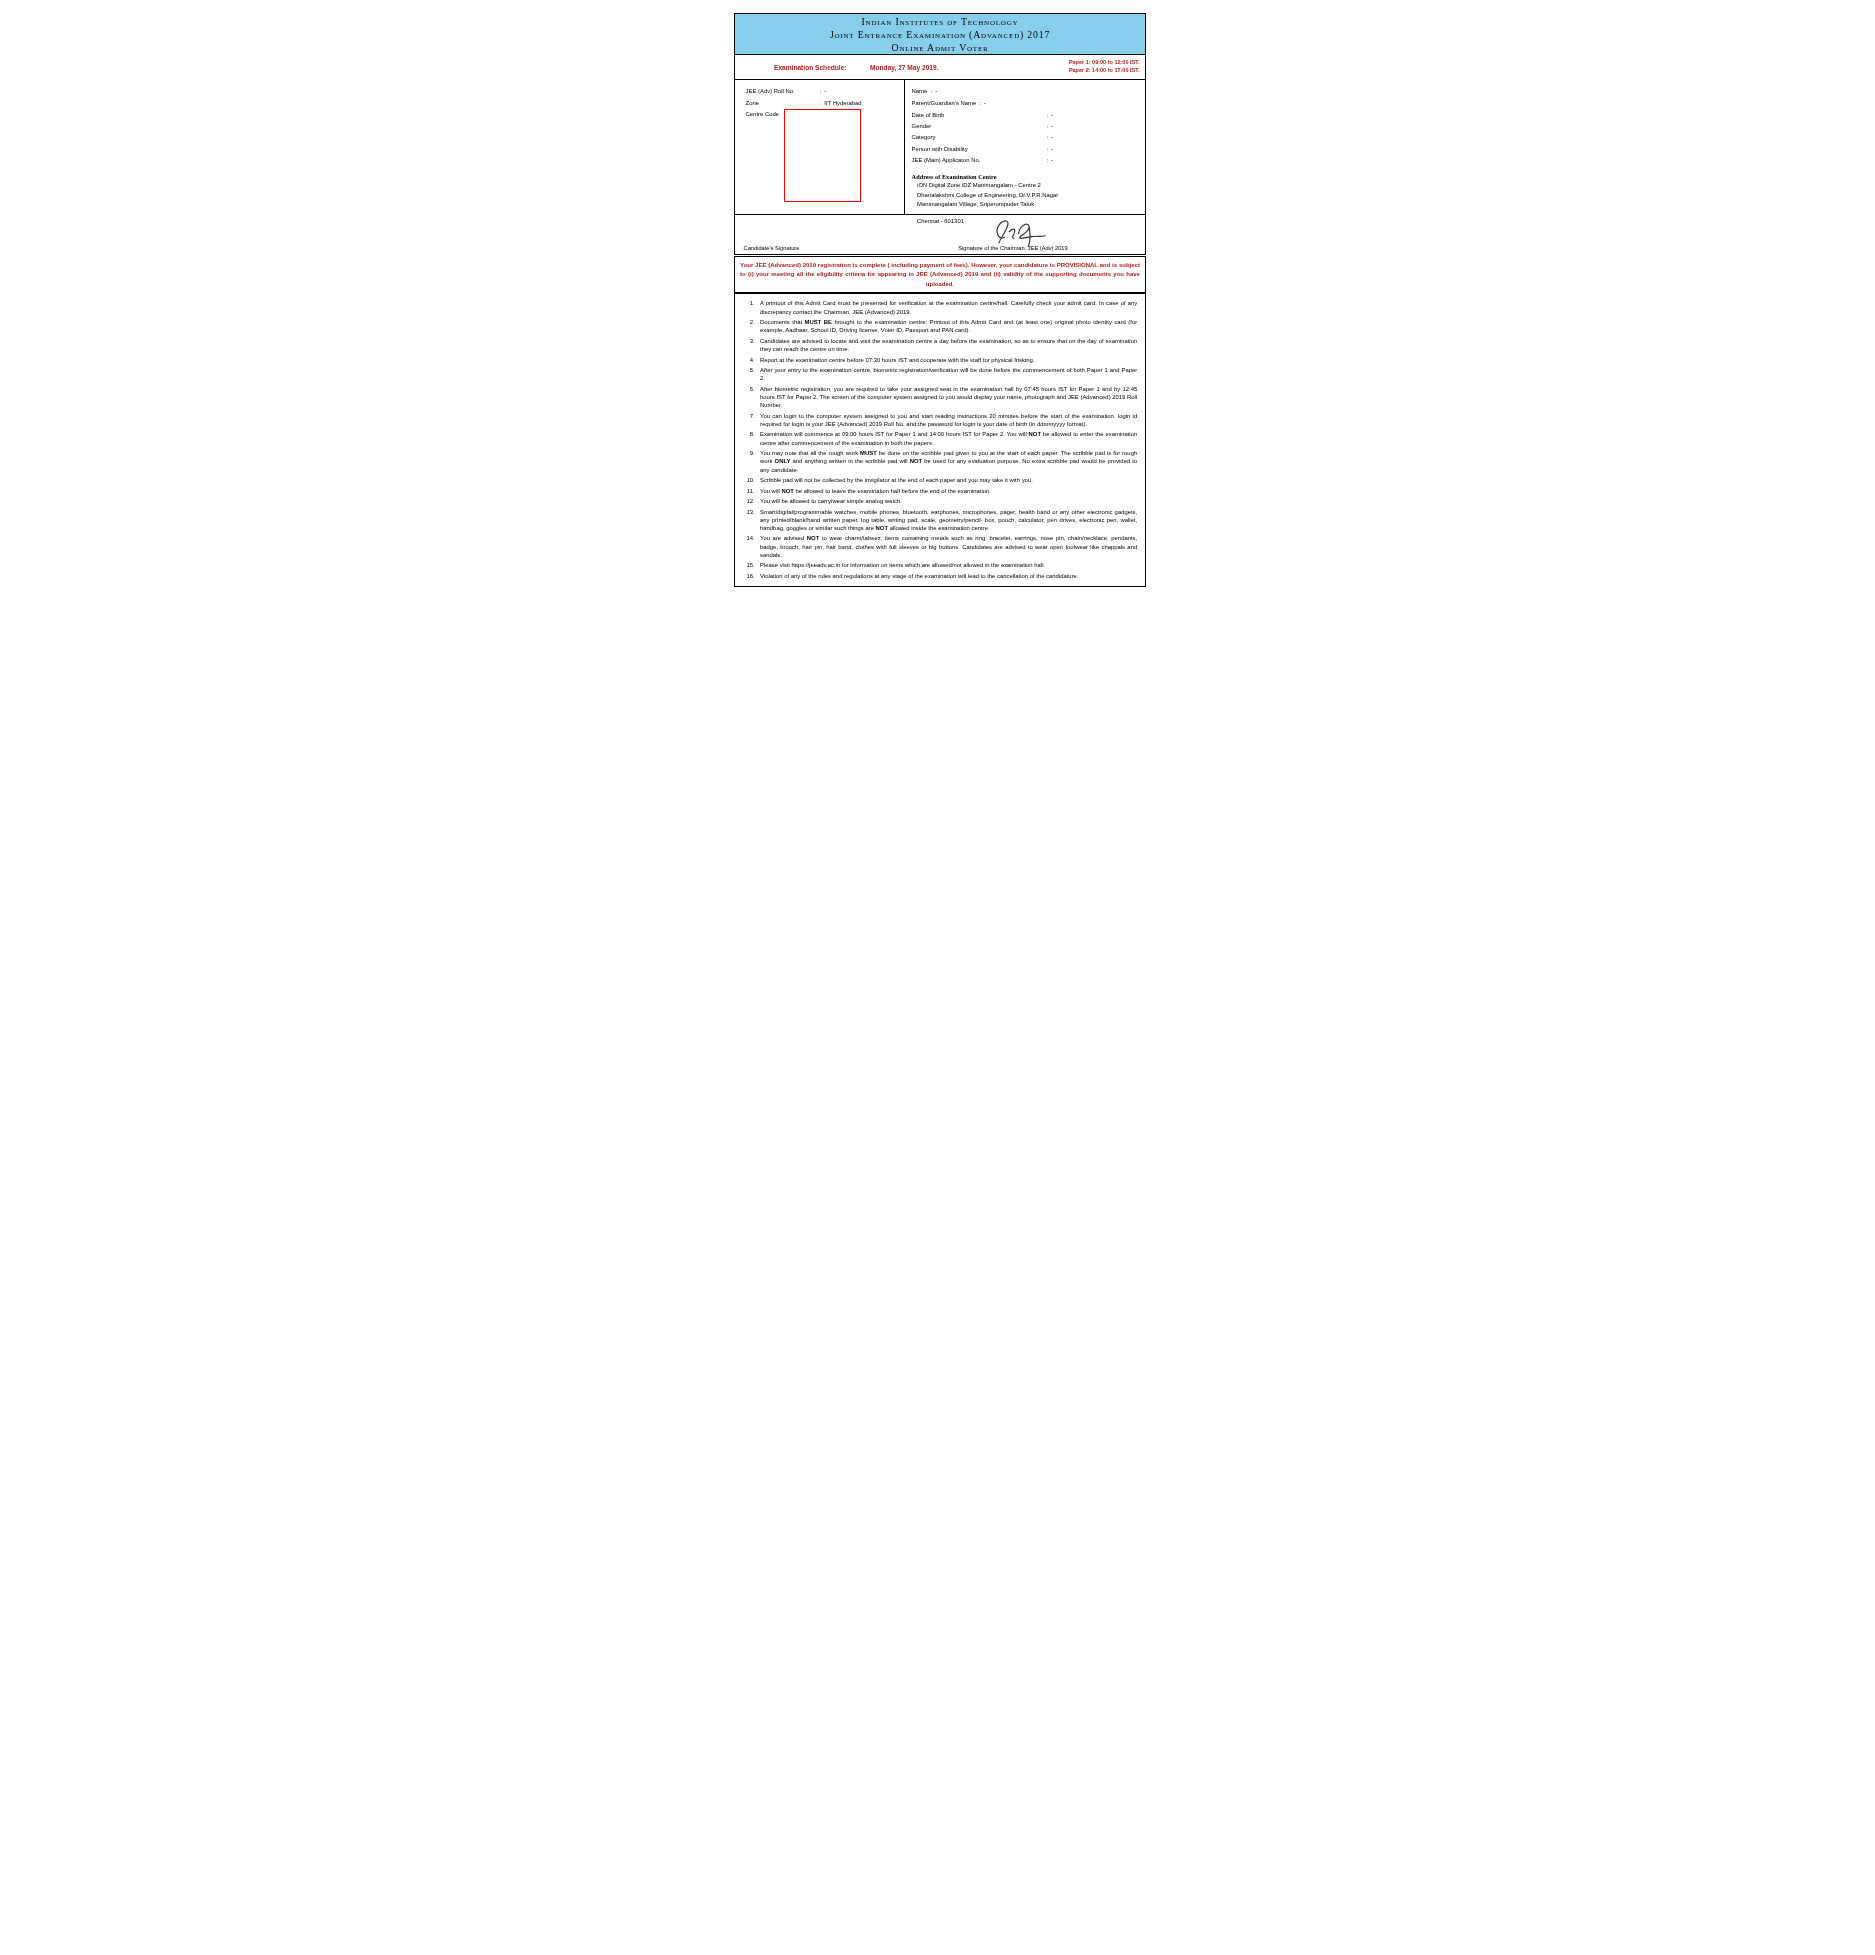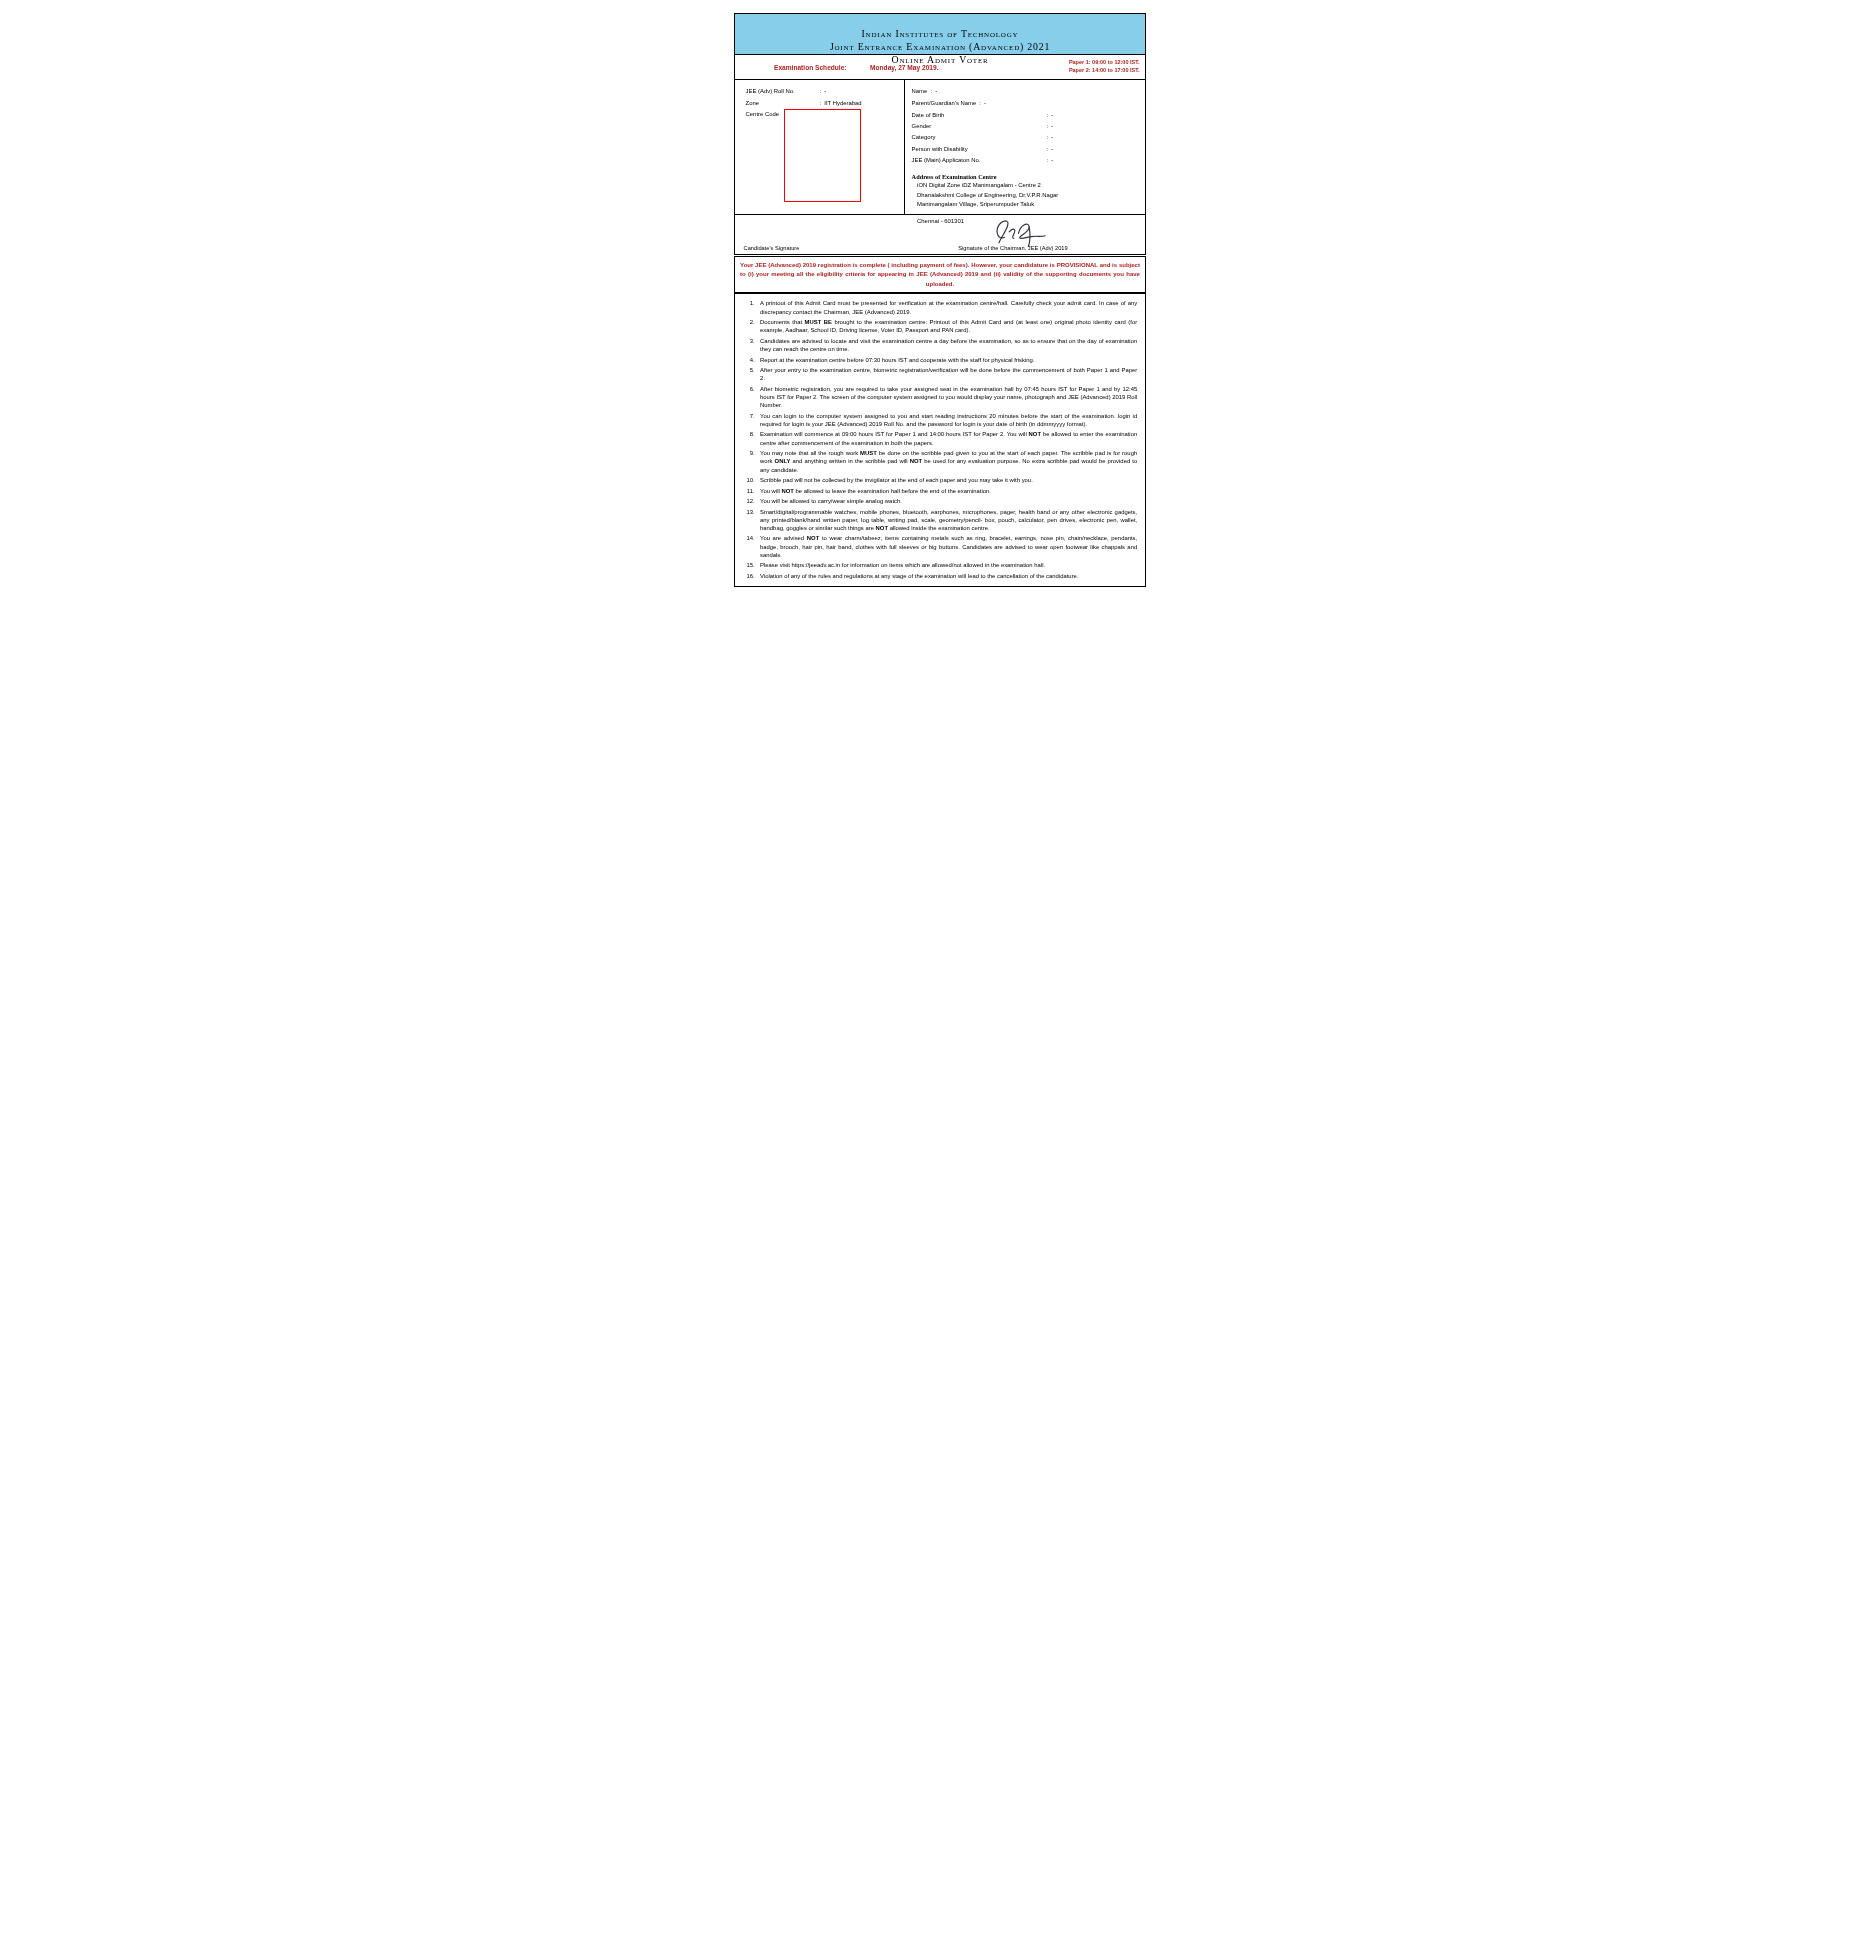--- a/index.html
+++ b/index.html
@@ -5,21 +5,21 @@
   * { margin:0; padding:0; box-sizing:border-box; }
   html,body { background:#ffffff; }
   body { font-family:"Liberation Sans", sans-serif; color:#000; }
   .page { position:relative; width:469px; height:663px; margin:0 auto; background:#fff; }
   .content { position:absolute; left:31px; top:13px; width:412px; }
 
   
   .main-table { border:1.2px solid #000; }
   .hdr { background:var(--hdr-bg,#87CEEB); border-bottom:1.2px solid #000; height:41px;
          text-align:center; font-family:"Liberation Serif", serif; font-variant:small-caps;
-         font-size:9.8px; letter-spacing:0.8px; line-height:13px; padding-top:13px; font-weight:500; }
+         font-size:9.8px; letter-spacing:0.8px; line-height:13px; padding-top:1px; font-weight:500; }
   .hdr div { white-space:nowrap; }
 
   .schedule { height:25px; border-bottom:1.6px solid #000; display:flex; align-items:center;
               color:#B22222; font-weight:bold; }
   .schedule .sch-label { margin-left:39px; font-size:6.6px; }
   .schedule .sch-date  { margin-left:23.5px; font-size:6.6px; }
   .schedule .papers { margin-left:auto; margin-right:5.5px; font-size:5.5px; line-height:7.8px; }
 
   .inforow { display:flex; height:135px; border-bottom:1.2px solid #000; position:relative; }
   .cell-left { width:170px; border-right:1.2px solid #000; position:relative; padding:6.3px 0 0 10.6px; }
@@ -57,21 +57,21 @@
 </head>
 <body>
 
 <div class="page">
   <div class="content">
 
     <div class="main-table">
 
       <div class="hdr" style="background: rgb(135, 206, 235);">
         <div>Indian Institutes of Technology</div>
-        <div>Joint Entrance Examination (Advanced) 2021</div>
+        <div>Joint Entrance Examination (Advanced) 2017</div>
         <div>Online Admit Voter</div>
       </div>
 
       <div class="schedule" style="color: rgb(178, 34, 34);">
         <span class="sch-label">Examination Schedule:</span>
         <span class="sch-date">Monday, 27 May 2019.</span>
         <span class="papers">
           <span style="display:block">Paper 1: 09:00 to 12:00 IST.</span>
           <span style="display:block">Paper 2: 14:00 to 17:00 IST.</span>
         </span>

